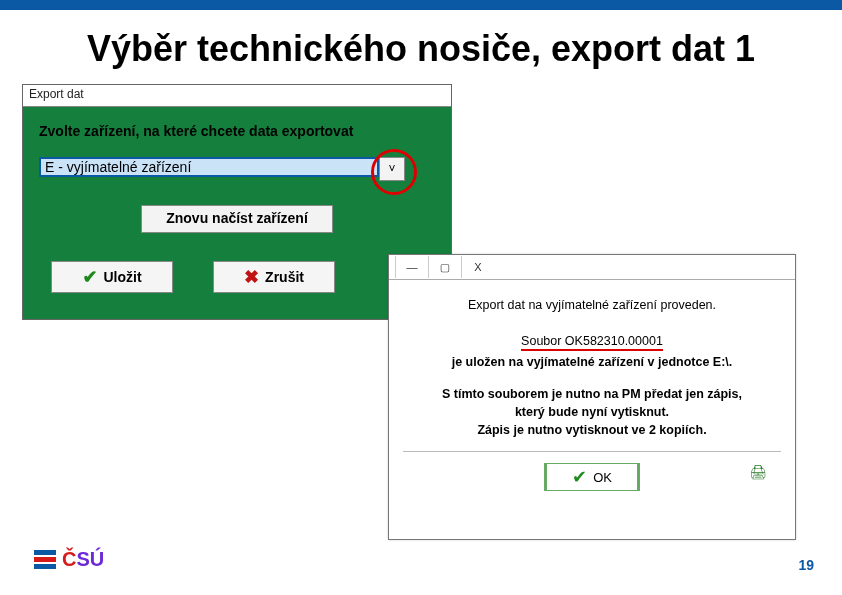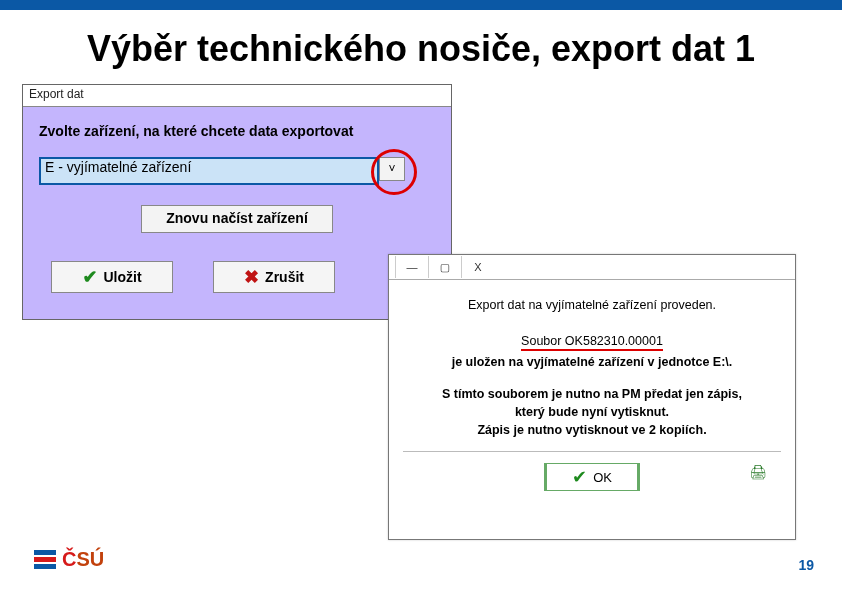--- a/index.html
+++ b/index.html
@@ -31,21 +31,21 @@
   }
 
   
   .dlg1 {
     position: absolute;
     left: 22px;
     top: 84px;
     width: 428px;
     height: 234px;
     border: 1px solid #666;
-    background: #c4b5fd;
+    background: #15803d;
   }
   .dlg1-titlebar {
     height: 22px;
     background: #fff;
     border-bottom: 1px solid #888;
     font-size: 12px;
     padding: 2px 6px;
     color: #222;
     box-sizing: border-box;
   }
@@ -59,21 +59,21 @@
   }
   .combo-wrap {
     position: relative;
     width: 370px;
     height: 26px;
   }
   .combo-input {
     position: absolute;
     left: 0; top: 0;
     width: 340px;
-    height: 28px;
+    height: 20px;
     border: 2px solid #0b58a5;
     font-size: 14px;
     padding: 0 4px;
     box-sizing: border-box;
     color: #000;
     background: #cbe3f7;
   }
   .combo-btn {
     position: absolute;
     left: 340px;
@@ -250,21 +250,21 @@
   }
   .bar-blue { width: 22px; height: 5px; background: #0b58a5; }
   .bar-red  { width: 22px; height: 5px; background: #d61a1a; }
   .logo-text {
     font-size: 20px;
     font-weight: 800;
     letter-spacing: 0;
     display: flex;
   }
   .logo-c    { color: #d61a1a; }
-  .logo-rest { color: #c2410c; }
+  .logo-rest { color: #6d28d9; }
   .page-num {
     position: absolute;
     right: 28px;
     bottom: 22px;
     font-size: 14px;
     font-weight: bold;
     color: #0b58a5;
   }
 </style>
 </head>

